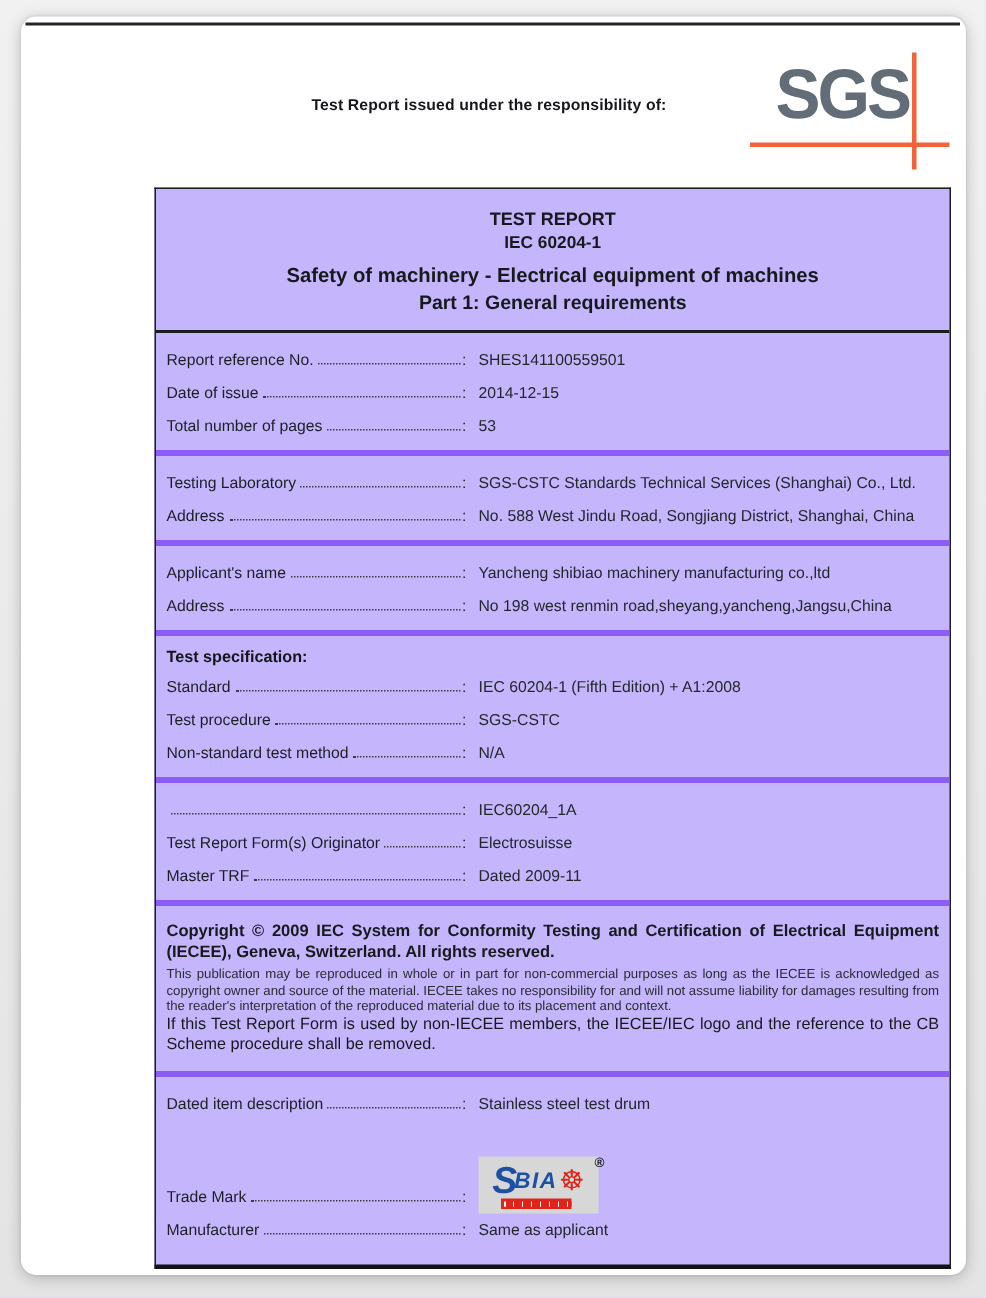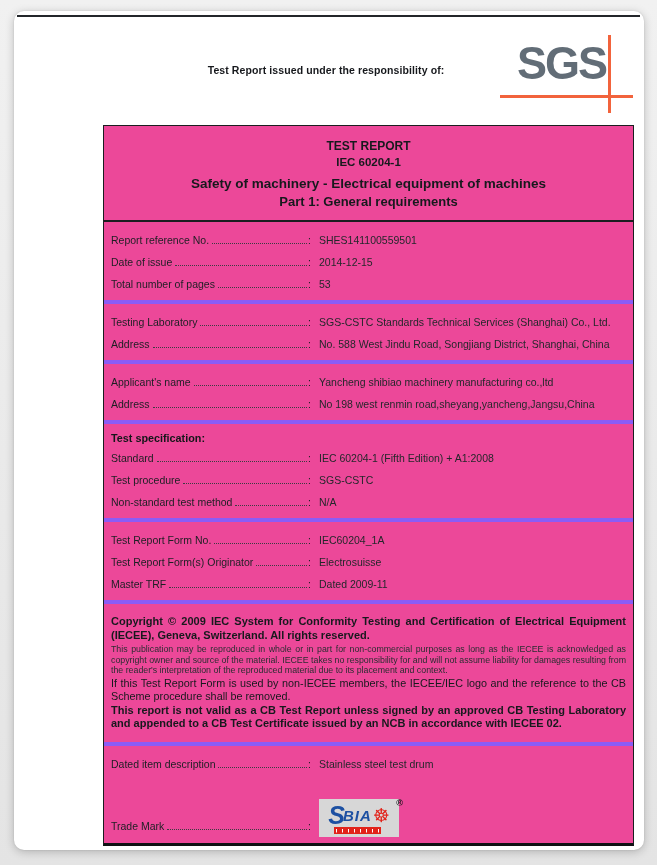--- a/index.html
+++ b/index.html
@@ -27,21 +27,21 @@
     font-size:45px;font-weight:bold;line-height:1;
     color:#626d77;letter-spacing:-2px;transform:scaleY(1.04);
   }
   .sgs-hline{position:absolute;top:84px;left:486px;width:133px;height:2.5px;background:#f2633c;}
   .sgs-vline{position:absolute;top:24px;left:594px;width:2.5px;height:78px;background:#f2633c;}
 
   
   .report-table{
     position:absolute;left:89px;top:114px;width:531px;height:721px;
     border:1.5px solid #1b1d20;border-bottom:3px solid #101214;
-    box-sizing:border-box;background:#ec4899;overflow:hidden;
+    box-sizing:border-box;background:#c4b5fd;overflow:hidden;
   }
   .title-cell{
     height:96px;box-sizing:border-box;border-bottom:2px solid #1b1d20;
     text-align:center;padding-top:13px;color:#17191d;
   }
   .title-line{font-weight:bold;}
   .title-line-0{font-size:12px;margin-bottom:3px;}
   .title-line-1{font-size:11.5px;margin-bottom:8px;}
   .title-line-2{font-size:13.5px;margin-bottom:3px;}
   .title-line-3{font-size:13px;}
@@ -196,21 +196,20 @@
               <span class="label-text">Non-standard test method</span>
               <span class="dots"></span>
               <span class="colon">:</span>
             </span>
             <span class="value">N/A</span>
           </div>
         </div>
         <div class="section">
           <div class="row">
             <span class="label-wrap">
-              <span class="label-text bold">Test Report Form No.</span>
               <span class="dots"></span>
               <span class="colon">:</span>
             </span>
             <span class="value">IEC60204_1A</span>
           </div>
           <div class="row">
             <span class="label-wrap">
               <span class="label-text">Test Report Form(s) Originator</span>
               <span class="dots"></span>
               <span class="colon">:</span>
@@ -224,21 +223,20 @@
               <span class="colon">:</span>
             </span>
             <span class="value">Dated 2009-11</span>
           </div>
         </div>
         <div class="section">
           <div class="copyright-block">
             <div class="cp-bold-intro">Copyright © 2009 IEC System for Conformity Testing and Certification of Electrical Equipment (IECEE), Geneva, Switzerland. All rights reserved.</div>
             <div class="cp-small">This publication may be reproduced in whole or in part for non-commercial purposes as long as the IECEE is acknowledged as copyright owner and source of the material. IECEE takes no responsibility for and will not assume liability for damages resulting from the reader's interpretation of the reproduced material due to its placement and context.</div>
             <div class="cp-normal">If this Test Report Form is used by non-IECEE members, the IECEE/IEC logo and the reference to the CB Scheme procedure shall be removed.</div>
-            <div class="cp-bold-notice">This report is not valid as a CB Test Report unless signed by an approved CB Testing Laboratory and appended to a CB Test Certificate issued by an NCB in accordance with IECEE 02.</div>
           </div>
         </div>
         <div class="section">
           <div class="row">
             <span class="label-wrap">
               <span class="label-text bold">Dated item description</span>
               <span class="dots"></span>
               <span class="colon">:</span>
             </span>
             <span class="value">Stainless steel test drum</span>

